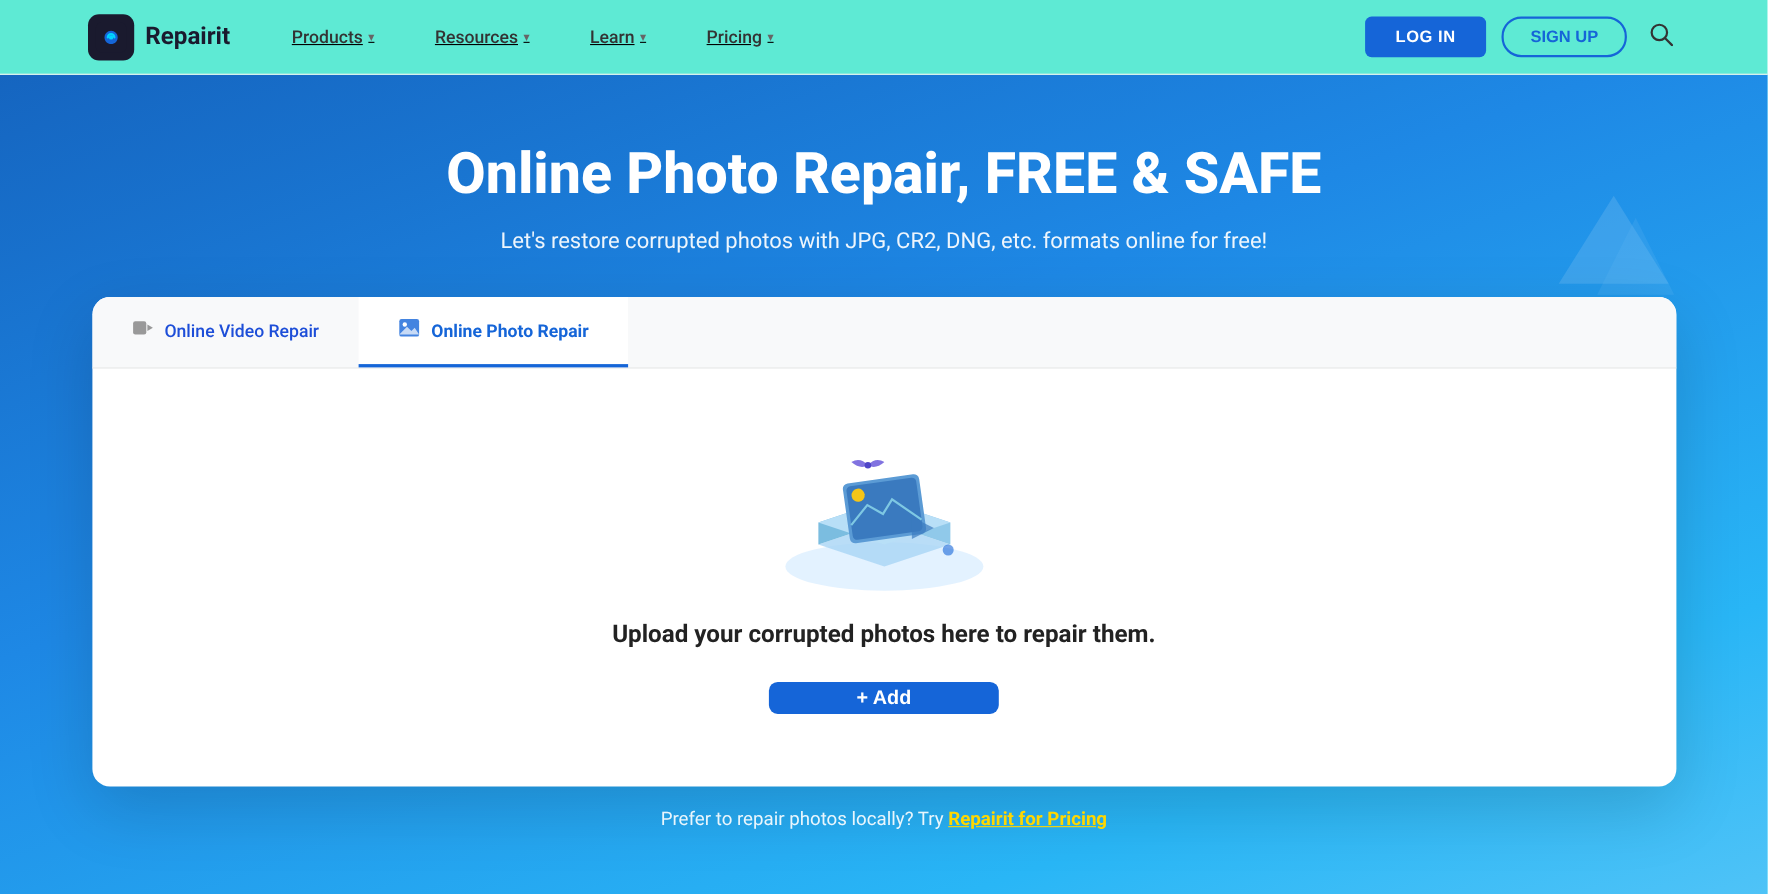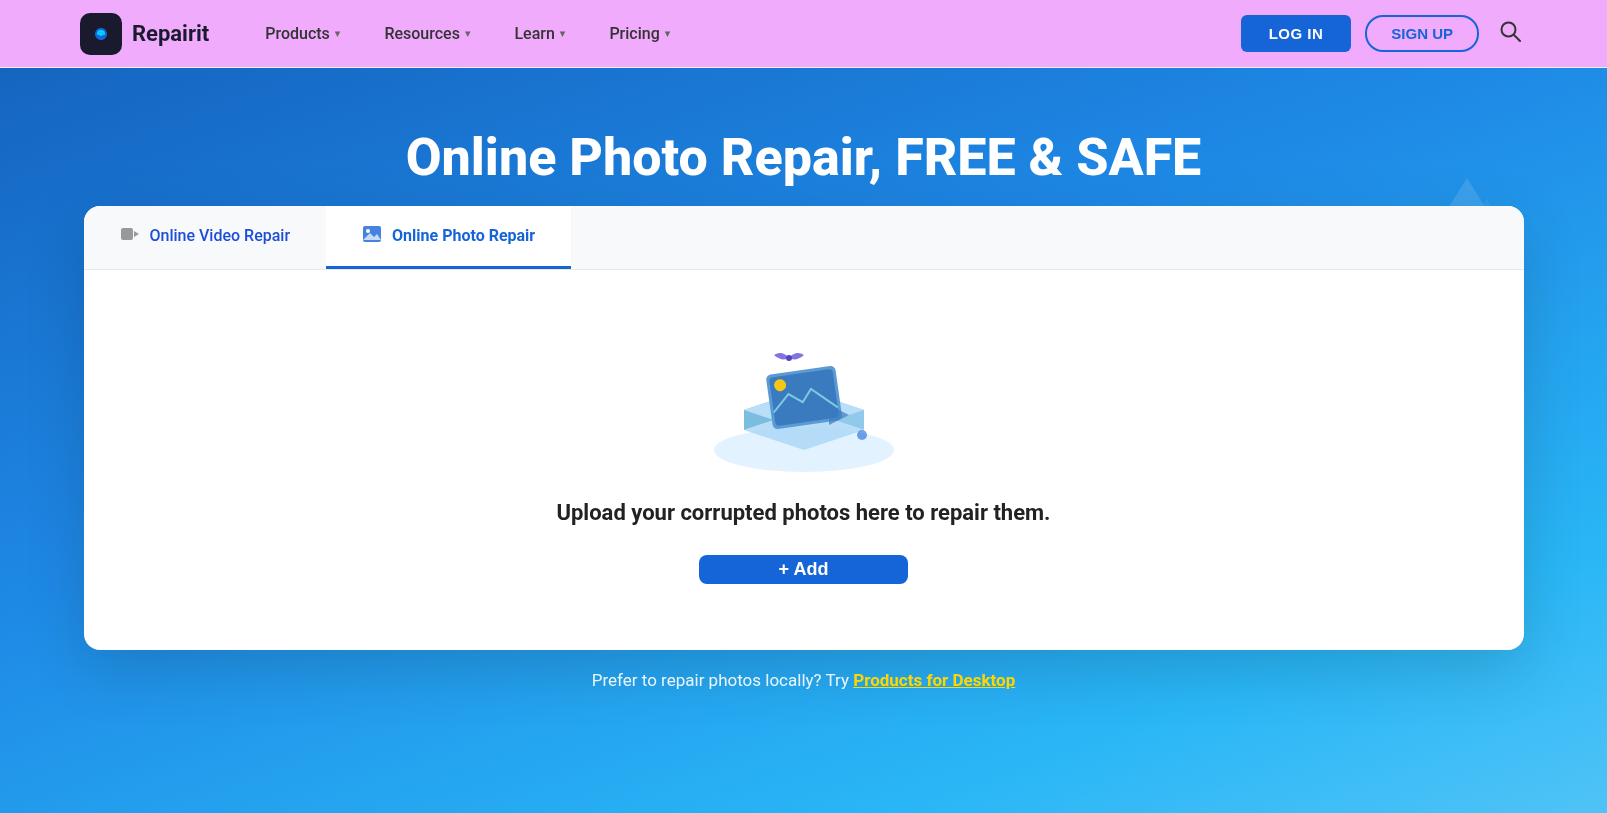--- a/index.html
+++ b/index.html
@@ -1,20 +1,20 @@
 <!DOCTYPE html>
 <html><head>
   <meta charset="utf-8">
   <style>
     * { margin: 0; padding: 0; box-sizing: border-box; }
     body { font-family: -apple-system, BlinkMacSystemFont, 'Segoe UI', Roboto, sans-serif; width: 1607px; min-height: 813px; overflow-x: hidden; }
 
     
     .navbar {
-      background: #f0abfc;
+      background: #5eead4;
       height: 68px;
       display: flex;
       align-items: center;
       padding: 0 80px;
       gap: 0;
       border-bottom: 1px solid #f0f0f0;
       position: relative;
       z-index: 10;
     }
     .logo-area {
@@ -34,22 +34,23 @@
     }
     .logo-icon svg { width: 28px; height: 28px; }
     .logo-text {
       font-size: 22px;
       font-weight: 700;
       color: #1a1a2e;
     }
     .nav-links {
       display: flex;
       align-items: center;
-      gap: 12px;
+      gap: 23px;
       flex: 1;
+      text-decoration: underline;
     }
     .nav-item {
       display: flex;
       align-items: center;
       gap: 5px;
       padding: 8px 16px;
       font-size: 16px;
       color: #333;
       cursor: pointer;
       border-radius: 6px;
@@ -275,20 +276,21 @@
   <div class="deco-shape">
     <svg width="120" height="120" viewBox="0 0 120 120" fill="none">
       <polygon points="60,10 110,90 10,90" fill="rgba(255,255,255,0.4)"></polygon>
       <polygon points="80,30 115,100 45,100" fill="rgba(255,255,255,0.2)"></polygon>
       <circle cx="100" cy="110" r="8" fill="rgba(255,255,255,0.5)"></circle>
     </svg>
   </div>
 
   <div class="hero-content">
     <h1 class="hero-title">Online Photo Repair, FREE &amp; SAFE</h1>
+    <p class="hero-subtitle">Let's restore corrupted photos with JPG, CR2, DNG, etc. formats online for free!</p>
 
     <div class="repair-card">
 
       <div class="tabs">
         <div class="tab">
           <span class="tab-icon">
             <svg width="20" height="20" viewBox="0 0 20 20" fill="none">
               <rect x="1" y="4" width="12" height="12" rx="2" fill="#999"></rect>
               <polygon points="14,7 19,10 14,13" fill="#999"></polygon>
             </svg>
@@ -337,15 +339,15 @@
 
         <p class="upload-text">Upload your corrupted photos here to repair them.</p>
 
         <button class="btn-add">+ Add</button>
       </div>
     </div>
   </div>
 
   <div class="bottom-text">
     <span>Prefer to repair photos locally? Try </span>
-    <span class="bottom-link">Products for Desktop</span>
+    <span class="bottom-link">Repairit for Pricing</span>
   </div>
 </section>
 
 </body></html>

